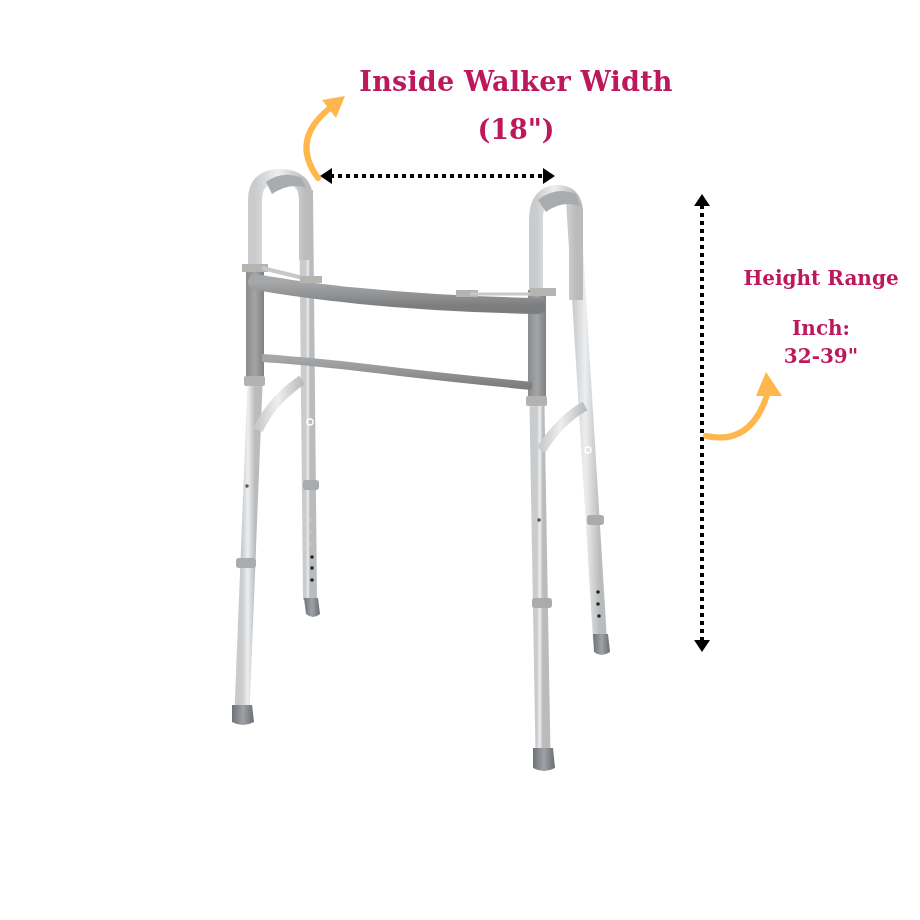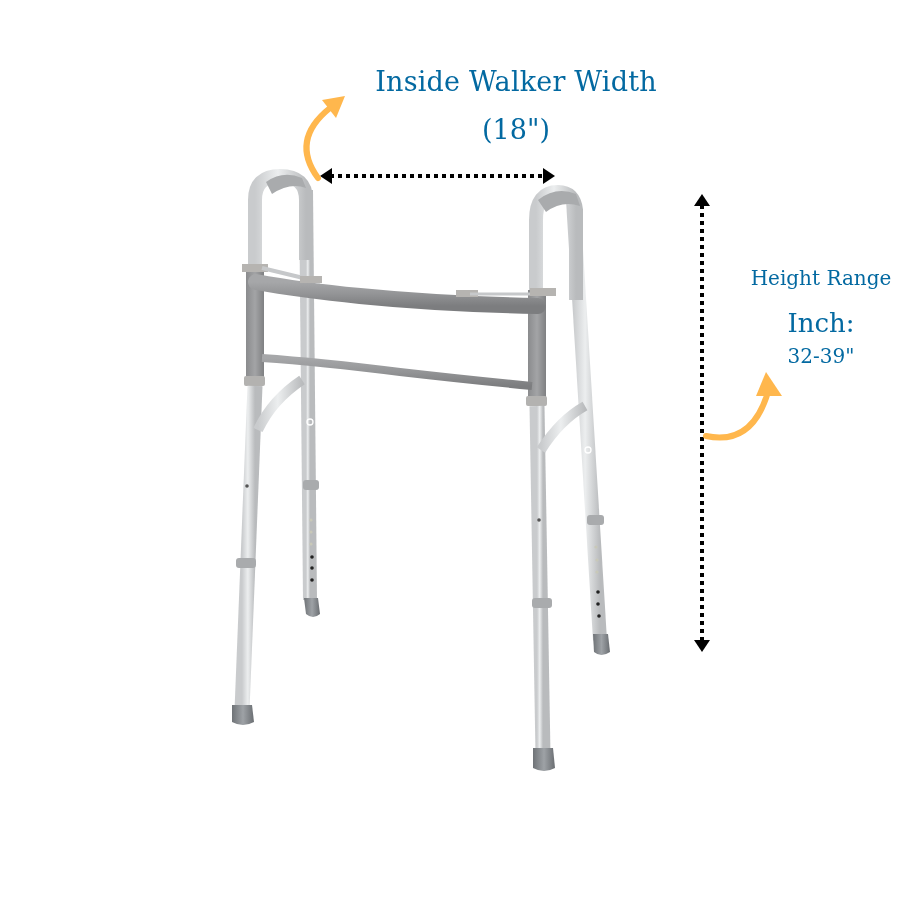--- a/index.html
+++ b/index.html
@@ -1,21 +1,21 @@
 <!DOCTYPE html>
 <html><head>
 <meta charset="utf-8">
 <style>
   html, body { margin:0; padding:0; background:#ffffff; }
   body { width:920px; height:920px; position:relative; overflow:hidden; font-family:"DejaVu Serif", serif; }
-  .label { position:absolute; color:#0369a1; font-weight:normal; font-family:"DejaVu Serif", "Liberation Serif", serif; text-align:center; white-space:nowrap; }
+  .label { position:absolute; color:#be185d; font-weight:bold; font-family:"DejaVu Serif", "Liberation Serif", serif; text-align:center; white-space:nowrap; }
   #width-title { left:356px; top:66px; width:320px; font-size:27px; letter-spacing:0.2px; }
   #width-value { left:456px; top:114px; width:120px; font-size:27px; }
   #height-title { left:736px; top:266px; width:170px; font-size:20px;text-align:center; }
-  #height-unit { left:736px; top:308px; width:170px; font-size:26px; }
+  #height-unit { left:736px; top:316px; width:170px; font-size:20px; }
   #height-value { left:736px; top:344px; width:170px; font-size:20px; }
   svg.layer { position:absolute; left:0; top:0; }
 </style>
 </head>
 <body>
 
 <svg class="layer" width="920" height="920" viewBox="0 0 920 920">
   <defs>
     <linearGradient id="legGrad" x1="0" x2="1" y1="0" y2="0">
       <stop offset="0" stop-color="#c9cbcd"></stop>

